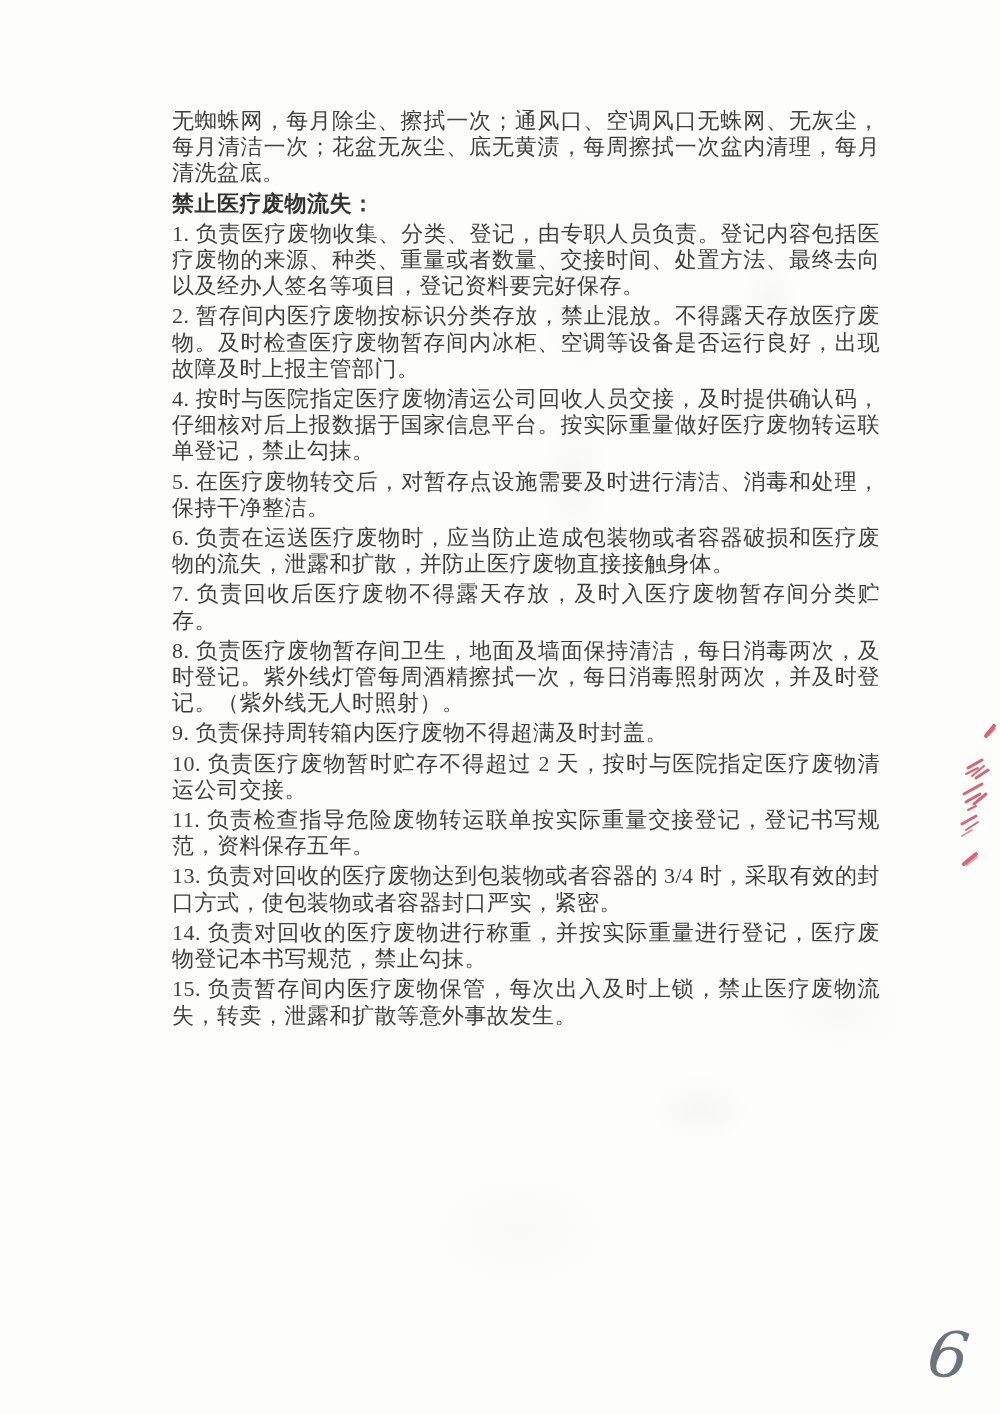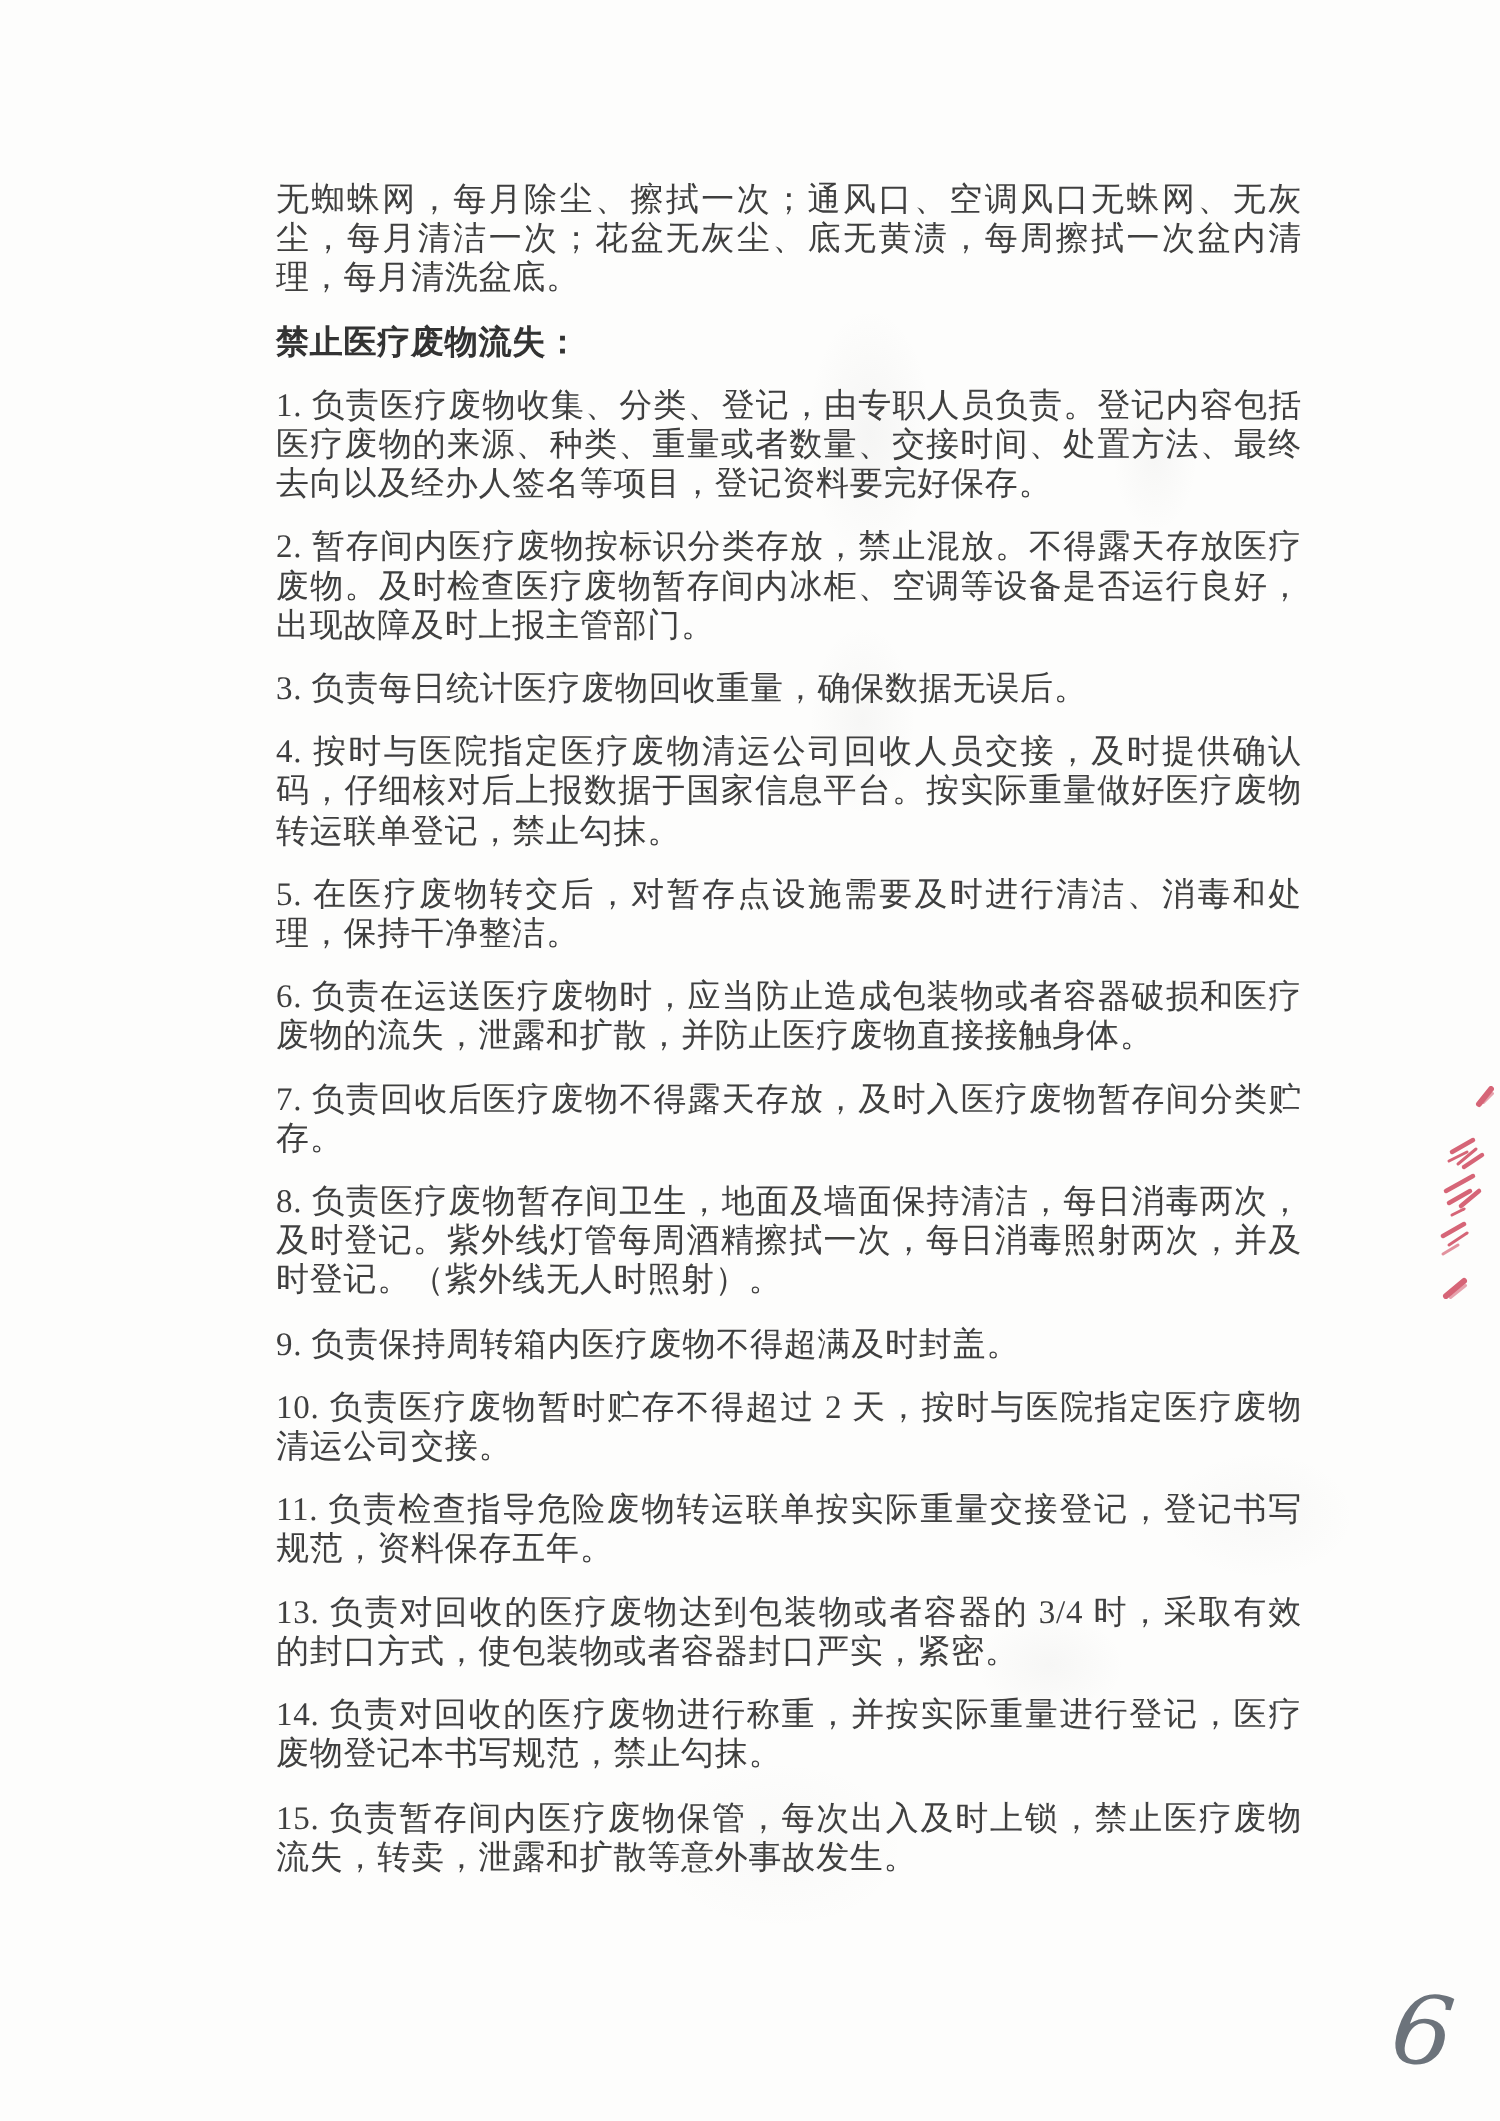--- a/index.html
+++ b/index.html
@@ -29,21 +29,21 @@
     position: absolute;
     left: 168px;
     top: 104px;
     width: 716px;
     font-size: 22px;
     line-height: 26.2px;
     letter-spacing: 0.5px;
     color: #3f3f3f;
     text-align: justify;
   }
-  .text-block p { margin: 16px; }
+  .text-block p { margin: 4px; }
   .heading {
     font-weight: bold;
     color: #333333;
   }
   .red-stamp {
     position: absolute;
     right: 0;
     top: 716px;
     width: 48px;
     height: 160px;
@@ -63,21 +63,20 @@
 </head>
 <body>
 
 <div class="scan-page">
 
   <div class="text-block">
     <p>无蜘蛛网，每月除尘、擦拭一次；通风口、空调风口无蛛网、无灰尘，每月清洁一次；花盆无灰尘、底无黄渍，每周擦拭一次盆内清理，每月清洗盆底。</p>
     <p class="heading">禁止医疗废物流失：</p>
     <p>1. 负责医疗废物收集、分类、登记，由专职人员负责。登记内容包括医疗废物的来源、种类、重量或者数量、交接时间、处置方法、最终去向以及经办人签名等项目，登记资料要完好保存。</p>
     <p>2. 暂存间内医疗废物按标识分类存放，禁止混放。不得露天存放医疗废物。及时检查医疗废物暂存间内冰柜、空调等设备是否运行良好，出现故障及时上报主管部门。</p>
-    <p>3. 负责每日统计医疗废物回收重量，确保数据无误后。</p>
     <p>4. 按时与医院指定医疗废物清运公司回收人员交接，及时提供确认码，仔细核对后上报数据于国家信息平台。按实际重量做好医疗废物转运联单登记，禁止勾抹。</p>
     <p>5. 在医疗废物转交后，对暂存点设施需要及时进行清洁、消毒和处理，保持干净整洁。</p>
     <p>6. 负责在运送医疗废物时，应当防止造成包装物或者容器破损和医疗废物的流失，泄露和扩散，并防止医疗废物直接接触身体。</p>
     <p>7. 负责回收后医疗废物不得露天存放，及时入医疗废物暂存间分类贮存。</p>
     <p>8. 负责医疗废物暂存间卫生，地面及墙面保持清洁，每日消毒两次，及时登记。紫外线灯管每周酒精擦拭一次，每日消毒照射两次，并及时登记。（紫外线无人时照射）。</p>
     <p>9. 负责保持周转箱内医疗废物不得超满及时封盖。</p>
     <p>10. 负责医疗废物暂时贮存不得超过 2 天，按时与医院指定医疗废物清运公司交接。</p>
     <p>11. 负责检查指导危险废物转运联单按实际重量交接登记，登记书写规范，资料保存五年。</p>
     <p>13. 负责对回收的医疗废物达到包装物或者容器的 3/4 时，采取有效的封口方式，使包装物或者容器封口严实，紧密。</p>
     <p>14. 负责对回收的医疗废物进行称重，并按实际重量进行登记，医疗废物登记本书写规范，禁止勾抹。</p>

